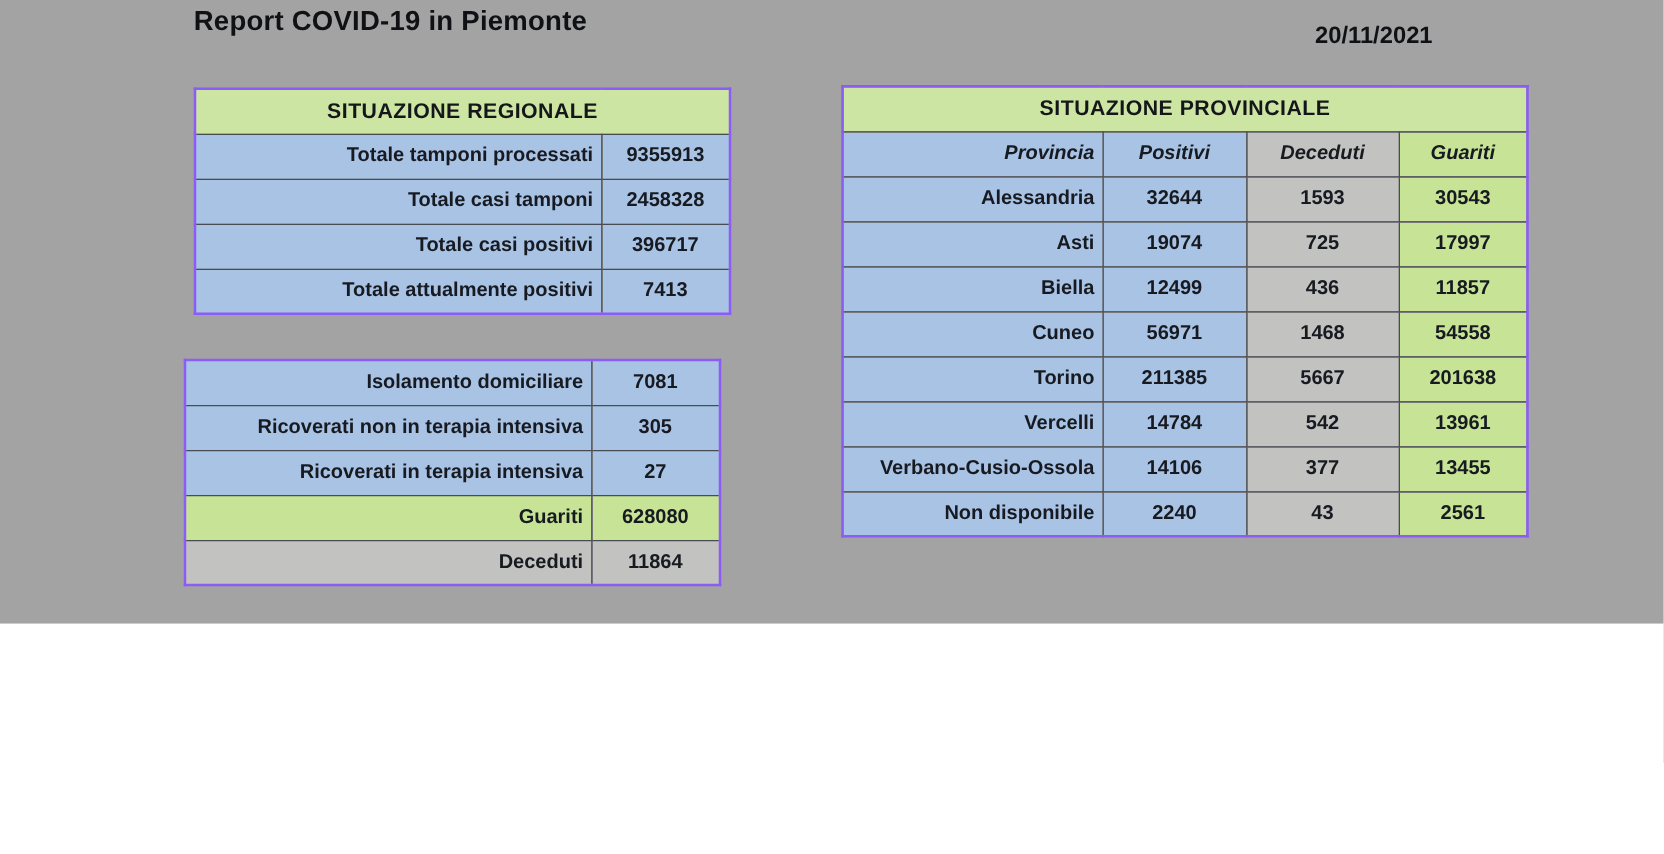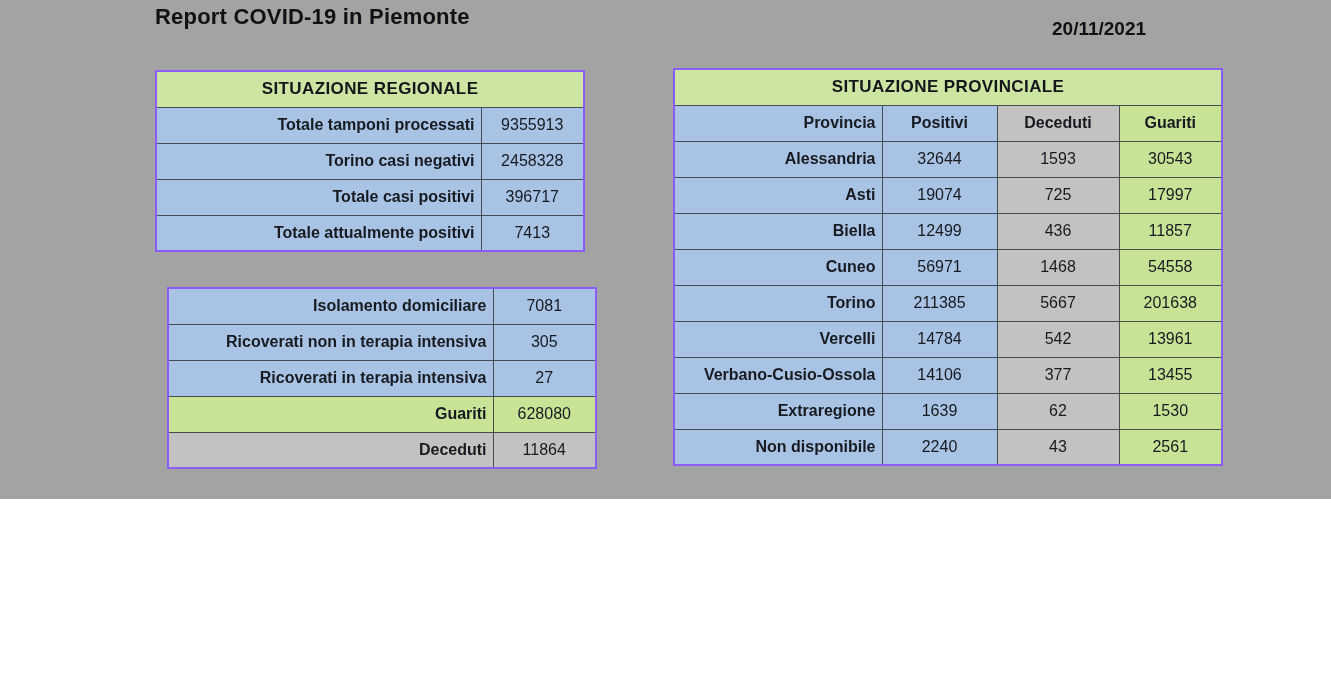--- a/index.html
+++ b/index.html
@@ -58,25 +58,25 @@
     font-weight: bold;
     font-size: 17px;
     letter-spacing: 0.4px;
     color: #14161a;
   }
   .blue  { background: #a9c3e5; }
   .gray  { background: #c2c2c0; }
   .green { background: #c7e496; }
 
   .lbl { text-align: right; font-weight: bold; padding-left: 10px; }
-  .val { text-align: center; font-weight: normal; }
-  th.colh { font-weight: bold; }
+  .val { text-align: center; font-weight: bold; }
+  th.colh { font-weight: bold; font-style: italic; }
 
   #t-reg1 { left: 155px; top: 70px;  width: 428px; }
-  #t-reg2 { left: 167px; top: 287px; width: 428px; }
+  #t-reg2 { left: 147px; top: 287px; width: 428px; }
   #t-prov { left: 625px; top: 68px;  width: 548px; margin-left: 48px; }
 
   .logo {
     position: absolute;
     left: 1138px;
     top: 618px;
     display: flex;
     align-items: center;
     gap: 5px;
   }
@@ -107,21 +107,21 @@
       <tr>
         <th colspan="2" class="hdr">SITUAZIONE REGIONALE</th>
       </tr>
     </thead>
     <tbody>
       <tr>
         <td class="lbl blue">Totale tamponi processati</td>
         <td class="val blue">9355913</td>
       </tr>
       <tr>
-        <td class="lbl blue">Torino casi negativi</td>
+        <td class="lbl blue">Totale casi tamponi</td>
         <td class="val blue">2458328</td>
       </tr>
       <tr>
         <td class="lbl blue">Totale casi positivi</td>
         <td class="val blue">396717</td>
       </tr>
       <tr>
         <td class="lbl blue">Totale attualmente positivi</td>
         <td class="val blue">7413</td>
       </tr>
@@ -210,26 +210,20 @@
         <td class="lbl blue">Vercelli</td>
         <td class="val blue">14784</td>
         <td class="val gray">542</td>
         <td class="val green">13961</td>
       </tr>
       <tr>
         <td class="lbl blue">Verbano-Cusio-Ossola</td>
         <td class="val blue">14106</td>
         <td class="val gray">377</td>
         <td class="val green">13455</td>
-      </tr>
-      <tr>
-        <td class="lbl blue">Extraregione</td>
-        <td class="val blue">1639</td>
-        <td class="val gray">62</td>
-        <td class="val green">1530</td>
       </tr>
       <tr>
         <td class="lbl blue">Non disponibile</td>
         <td class="val blue">2240</td>
         <td class="val gray">43</td>
         <td class="val green">2561</td>
       </tr>
     </tbody>
   </table>
 

